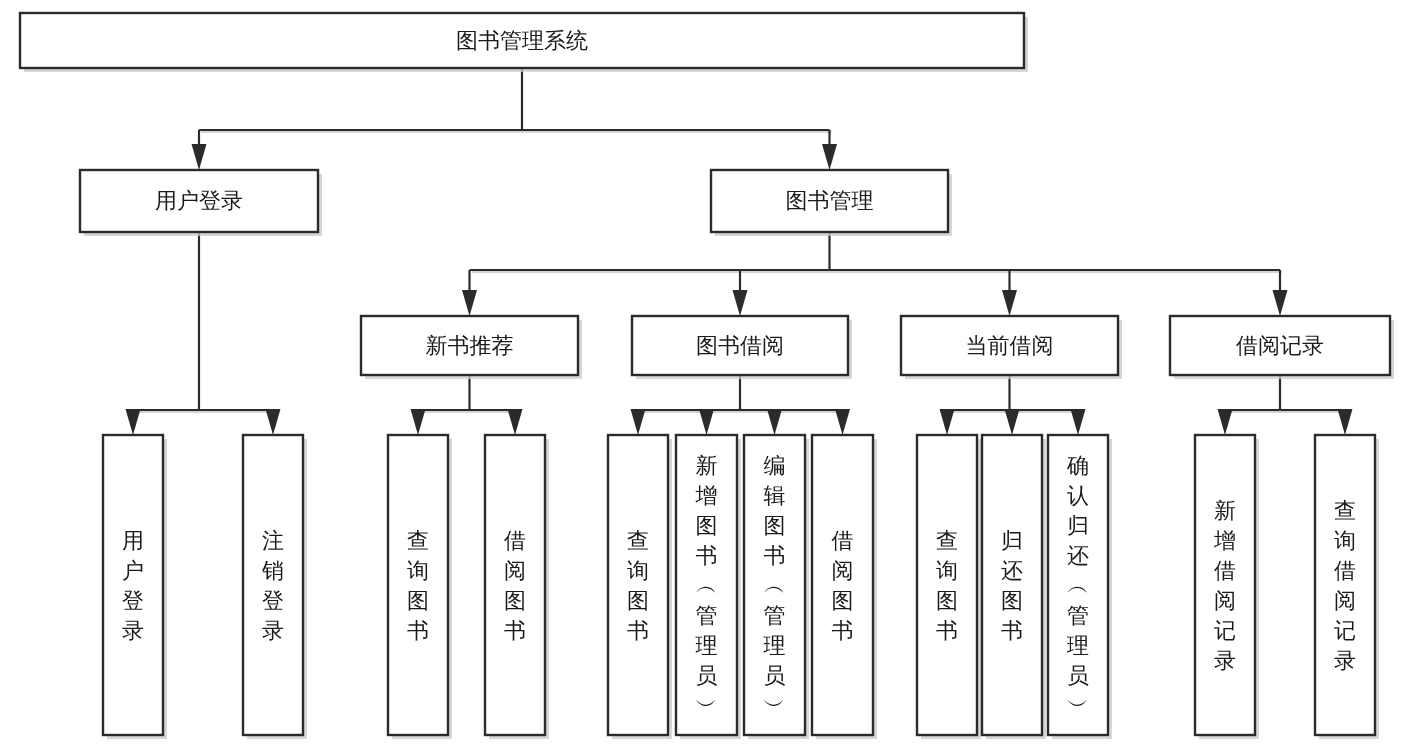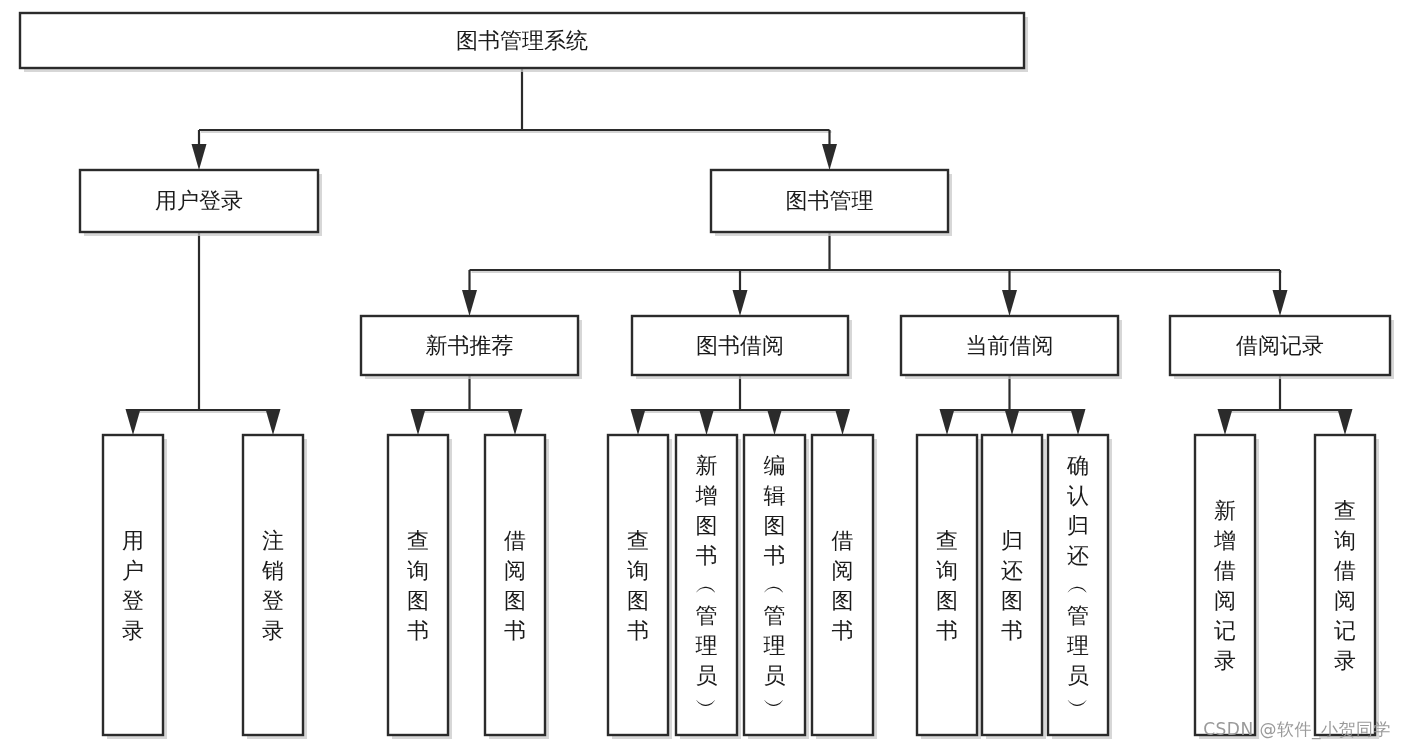--- a/index.html
+++ b/index.html
@@ -257,14 +257,13 @@
           <rect class="node-box" x="1195" y="435" width="60" height="300"></rect>
           <text class="node-label-v" x="1225" y="518.4"><tspan x="1225" dy="0">新</tspan><tspan x="1225" dy="30">增</tspan><tspan x="1225" dy="30">借</tspan><tspan x="1225" dy="30">阅</tspan><tspan x="1225" dy="30">记</tspan><tspan x="1225" dy="30">录</tspan></text>
         </g>
         <g>
           <rect class="node-box-shadow" x="1319" y="439" width="60" height="300"></rect>
           <rect class="node-box" x="1315" y="435" width="60" height="300"></rect>
           <text class="node-label-v" x="1345" y="518.4"><tspan x="1345" dy="0">查</tspan><tspan x="1345" dy="30">询</tspan><tspan x="1345" dy="30">借</tspan><tspan x="1345" dy="30">阅</tspan><tspan x="1345" dy="30">记</tspan><tspan x="1345" dy="30">录</tspan></text>
         </g>
       </g>
   </svg>
-  <div class="watermark-text">CSDN @软件_小贺同学</div>
 </div>
 
 </body></html>

